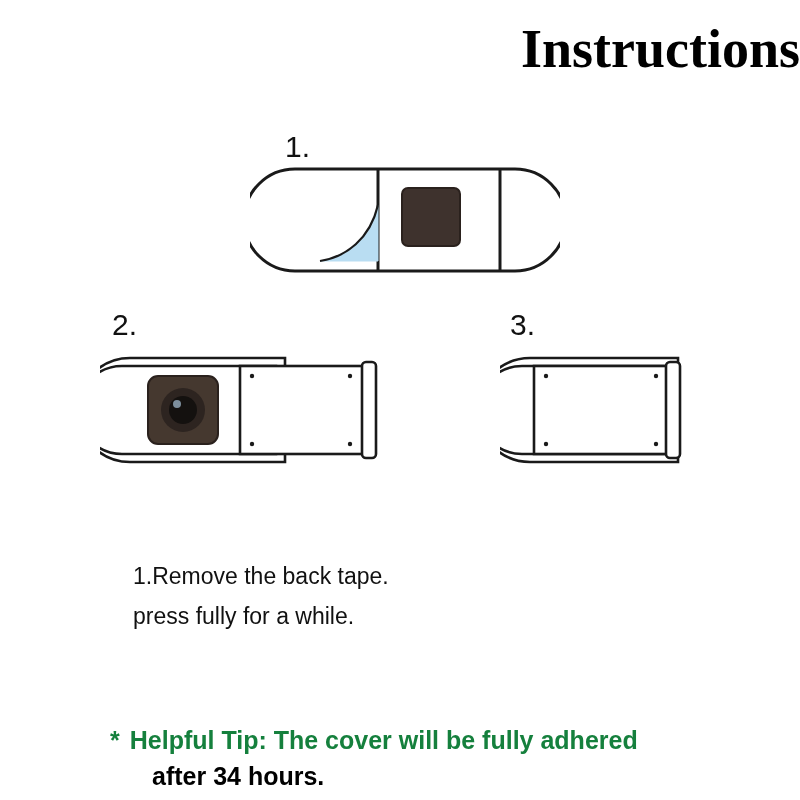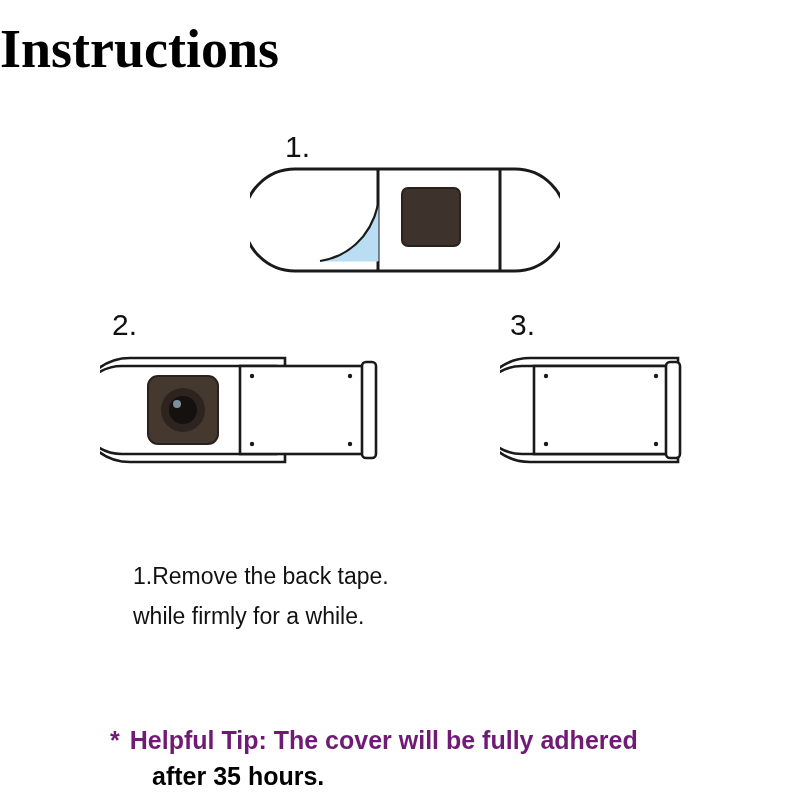--- a/index.html
+++ b/index.html
@@ -20,21 +20,21 @@
     width: 800px;
     height: 800px;
   }
 
   
   .title {
     position: absolute;
     top: 18px;
     left: 0;
     width: 800px;
-    text-align: left;
+    text-align: right;
     font-family: "Liberation Serif", serif;
     font-weight: bold;
     font-size: 54px;
     letter-spacing: 0px;
     color: #000;
   }
 
   
   .step-num {
     position: absolute;
@@ -78,21 +78,21 @@
     position: absolute;
     left: 110px;
     top: 722px;
     width: 660px;
   }
   .tip-line1 {
     font-family: "Liberation Sans", sans-serif;
     font-weight: bold;
     font-size: 25px;
     line-height: 36px;
-    color: #701a75;
+    color: #15803d;
     white-space: nowrap;
   }
   .tip-line2 {
     font-family: "Liberation Sans", sans-serif;
     font-weight: bold;
     font-size: 25px;
     line-height: 36px;
     color: #000;
     margin-left: 42px;
     white-space: nowrap;
@@ -159,23 +159,23 @@
       <rect x="166" y="22" width="14" height="96" rx="4" fill="#ffffff" stroke="#1a1a1a" stroke-width="2.6"></rect>
       <circle cx="46" cy="36" r="2.2" fill="#1a1a1a"></circle>
       <circle cx="46" cy="104" r="2.2" fill="#1a1a1a"></circle>
       <circle cx="156" cy="36" r="2.2" fill="#1a1a1a"></circle>
       <circle cx="156" cy="104" r="2.2" fill="#1a1a1a"></circle>
     </svg>
   </div>
 
   <div class="instructions-list">
     <div class="instr-line">1.Remove the back tape.</div>
-    <div class="instr-line cont">while firmly for a while.</div>
+    <div class="instr-line cont">press fully for a while.</div>
   </div>
 
   <div class="tip">
     <div class="tip-line1">
       <span class="tip-star">*</span><span>Helpful Tip: The cover will be fully adhered</span>
     </div>
-    <div class="tip-line2">after 35 hours.</div>
+    <div class="tip-line2">after 34 hours.</div>
   </div>
 
 </div>
 
 </body></html>

